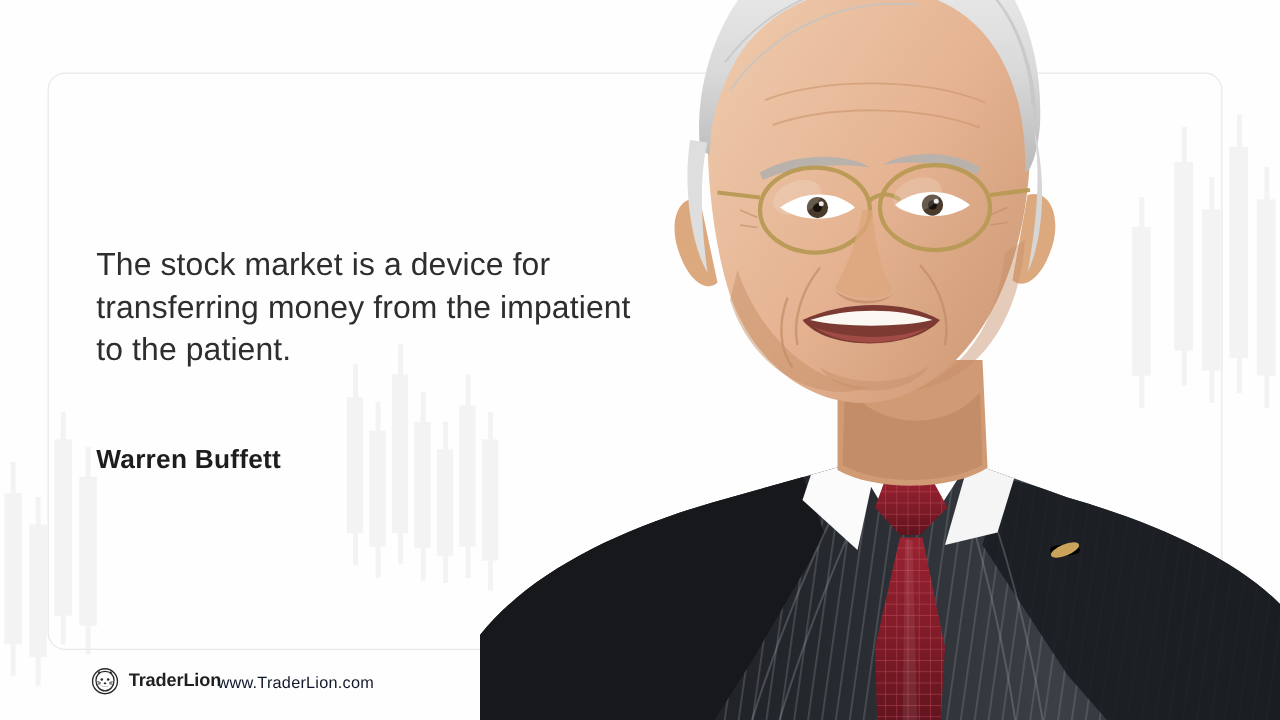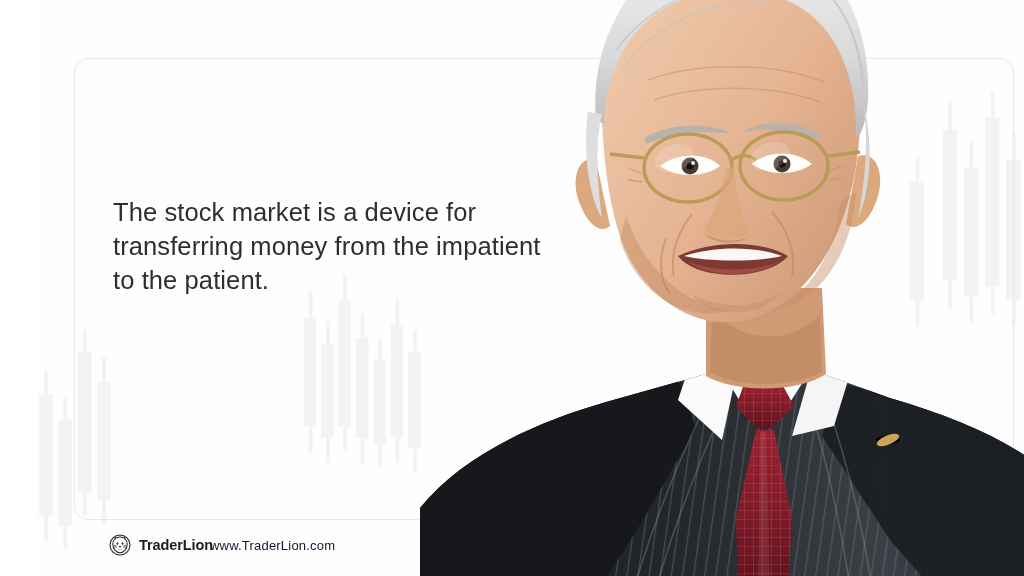--- a/index.html
+++ b/index.html
@@ -2,21 +2,21 @@
 <html><head>
 <meta charset="utf-8">
 <style>
   html,body{margin:0;padding:0;}
   body{
     width:1024px;height:576px;overflow:hidden;
     background:#ffffff;
     font-family:"Liberation Sans", sans-serif;
     position:relative;
   }
-  .stage{position:absolute;inset:0;background:#fefefe;overflow:hidden;margin-left:36px;}
+  .stage{position:absolute;inset:0;background:#fefefe;overflow:hidden;}
 
   
   .bg-chart{position:absolute;inset:0;pointer-events:none;}
   .bg-chart svg{width:100%;height:100%;display:block;}
 
   
   .quote-card{
     position:absolute;
     left:38px;top:58px;width:940px;height:462px;
     border:1px solid #e8e8e8;
@@ -113,20 +113,21 @@
       </g>
     </svg>
   </div>
 
   <div class="quote-card"></div>
 
   <div class="quote-text">The stock market is a device for
 transferring money from the impatient
 to the patient.</div>
 
+  <div class="author">Warren Buffett</div>
 
   <div class="portrait">
     <svg viewBox="0 0 660 600" aria-hidden="true">
       <defs>
         <linearGradient id="suitG" x1="0" y1="0" x2="1" y2="0">
           <stop offset="0%" stop-color="#15171a"></stop>
           <stop offset="40%" stop-color="#24272c"></stop>
           <stop offset="70%" stop-color="#3c4046"></stop>
           <stop offset="100%" stop-color="#23262b"></stop>
         </linearGradient>

